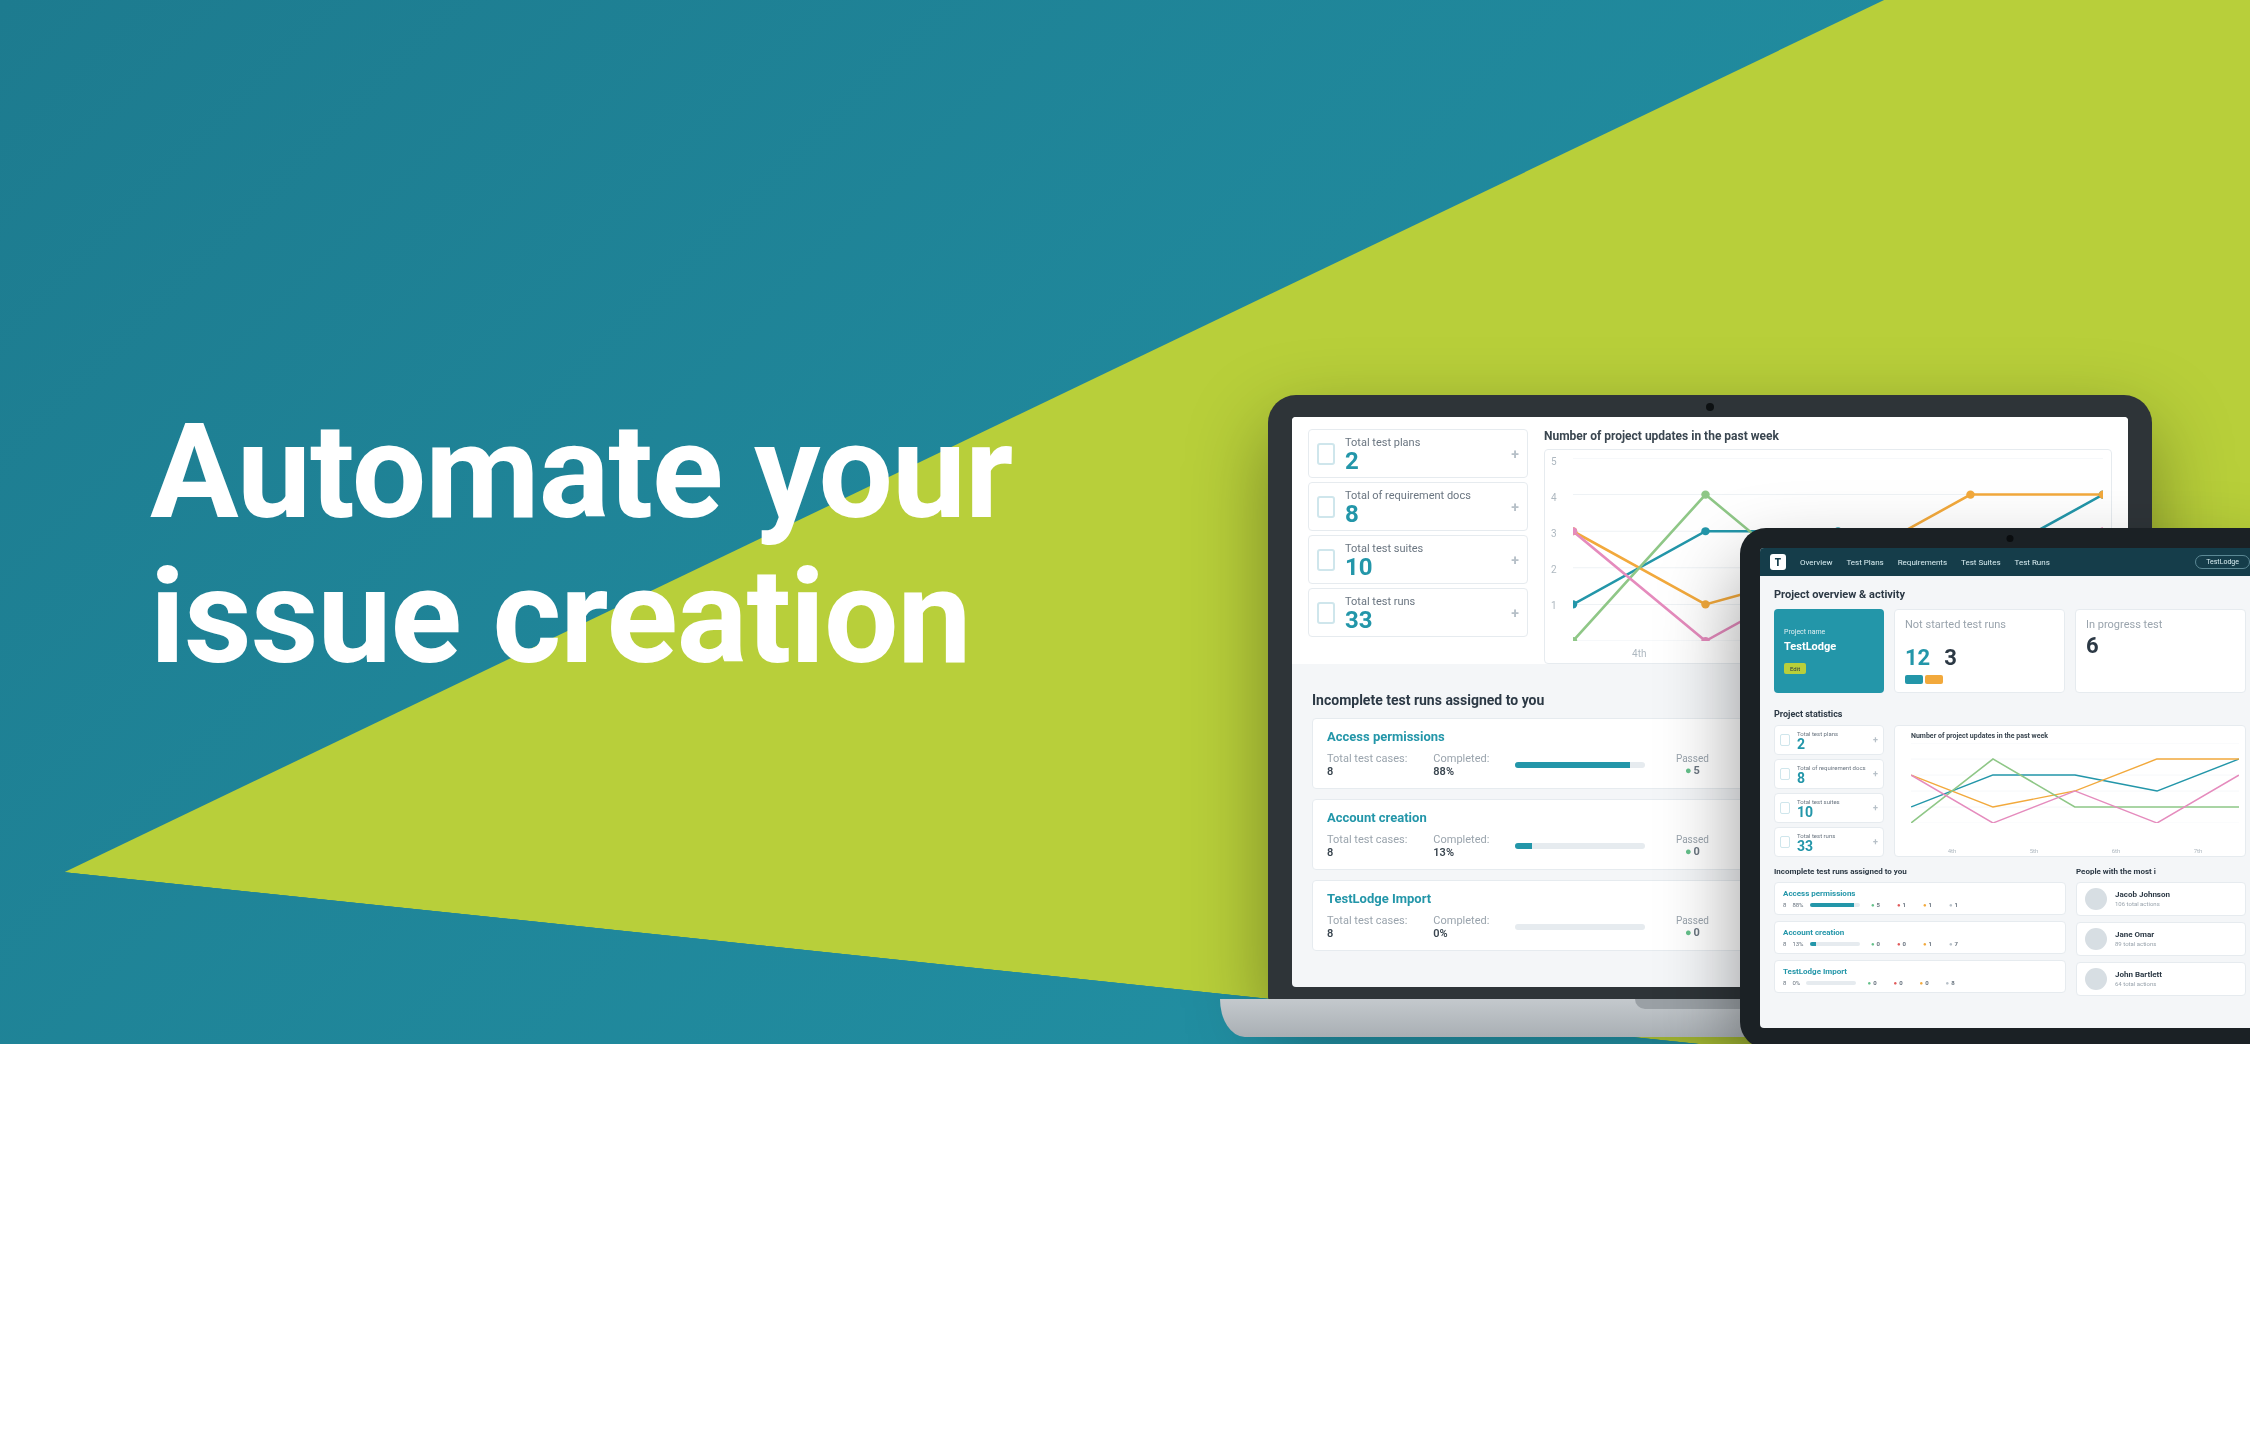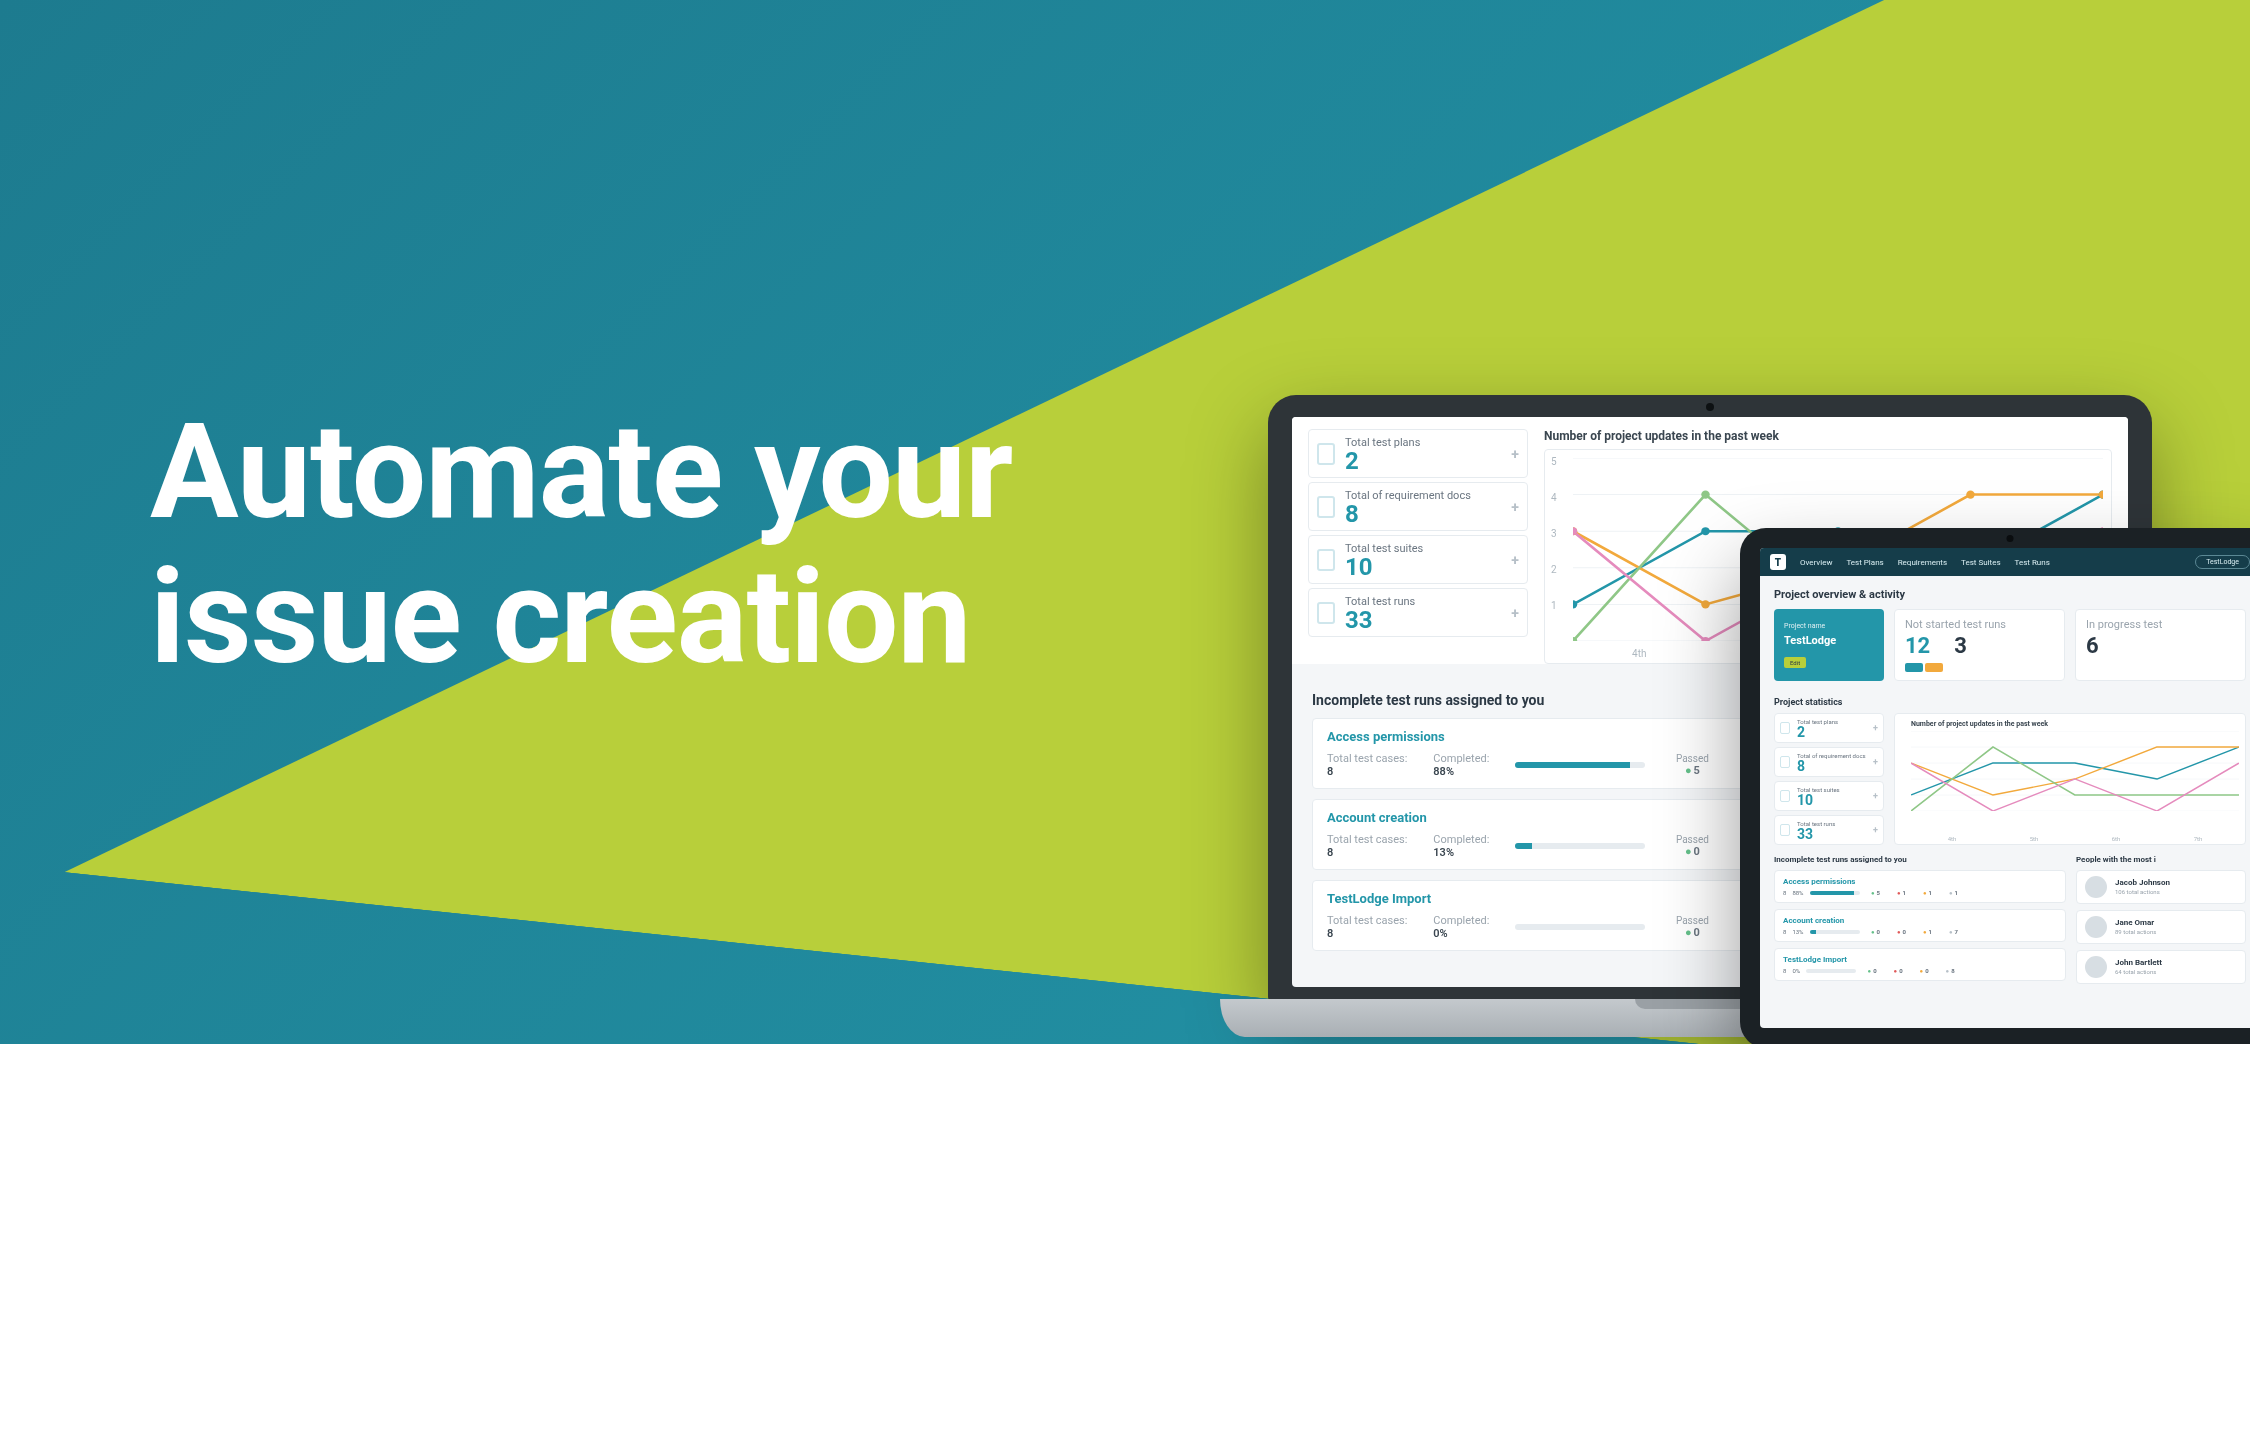--- a/index.html
+++ b/index.html
@@ -520,21 +520,21 @@
       <div class="tb-title">Project overview &amp; activity</div>
 
       <div class="tb-row1">
         <div class="tb-project">
           <span class="small">Project name</span>
           <span class="name">TestLodge</span>
           <span class="edit">Edit</span>
         </div>
         <div class="tb-card tb-kpi">
           <div class="lbl">Not started test runs</div>
-          <div style="display:flex;align-items:flex-start;gap:24px;margin-top:4px">
+          <div style="display:flex;align-items:flex-start;gap:14px;margin-top:16px">
             <span class="big">12</span>
             <span class="big alt">3</span>
           </div>
           <span class="tag teal">&nbsp;&nbsp;&nbsp;&nbsp;</span>
           <span class="tag orange">&nbsp;&nbsp;&nbsp;&nbsp;</span>
         </div>
         <div class="tb-card tb-kpi">
           <div class="lbl">In progress test</div>
           <div style="margin-top:4px">
             <span class="big alt">6</span>

